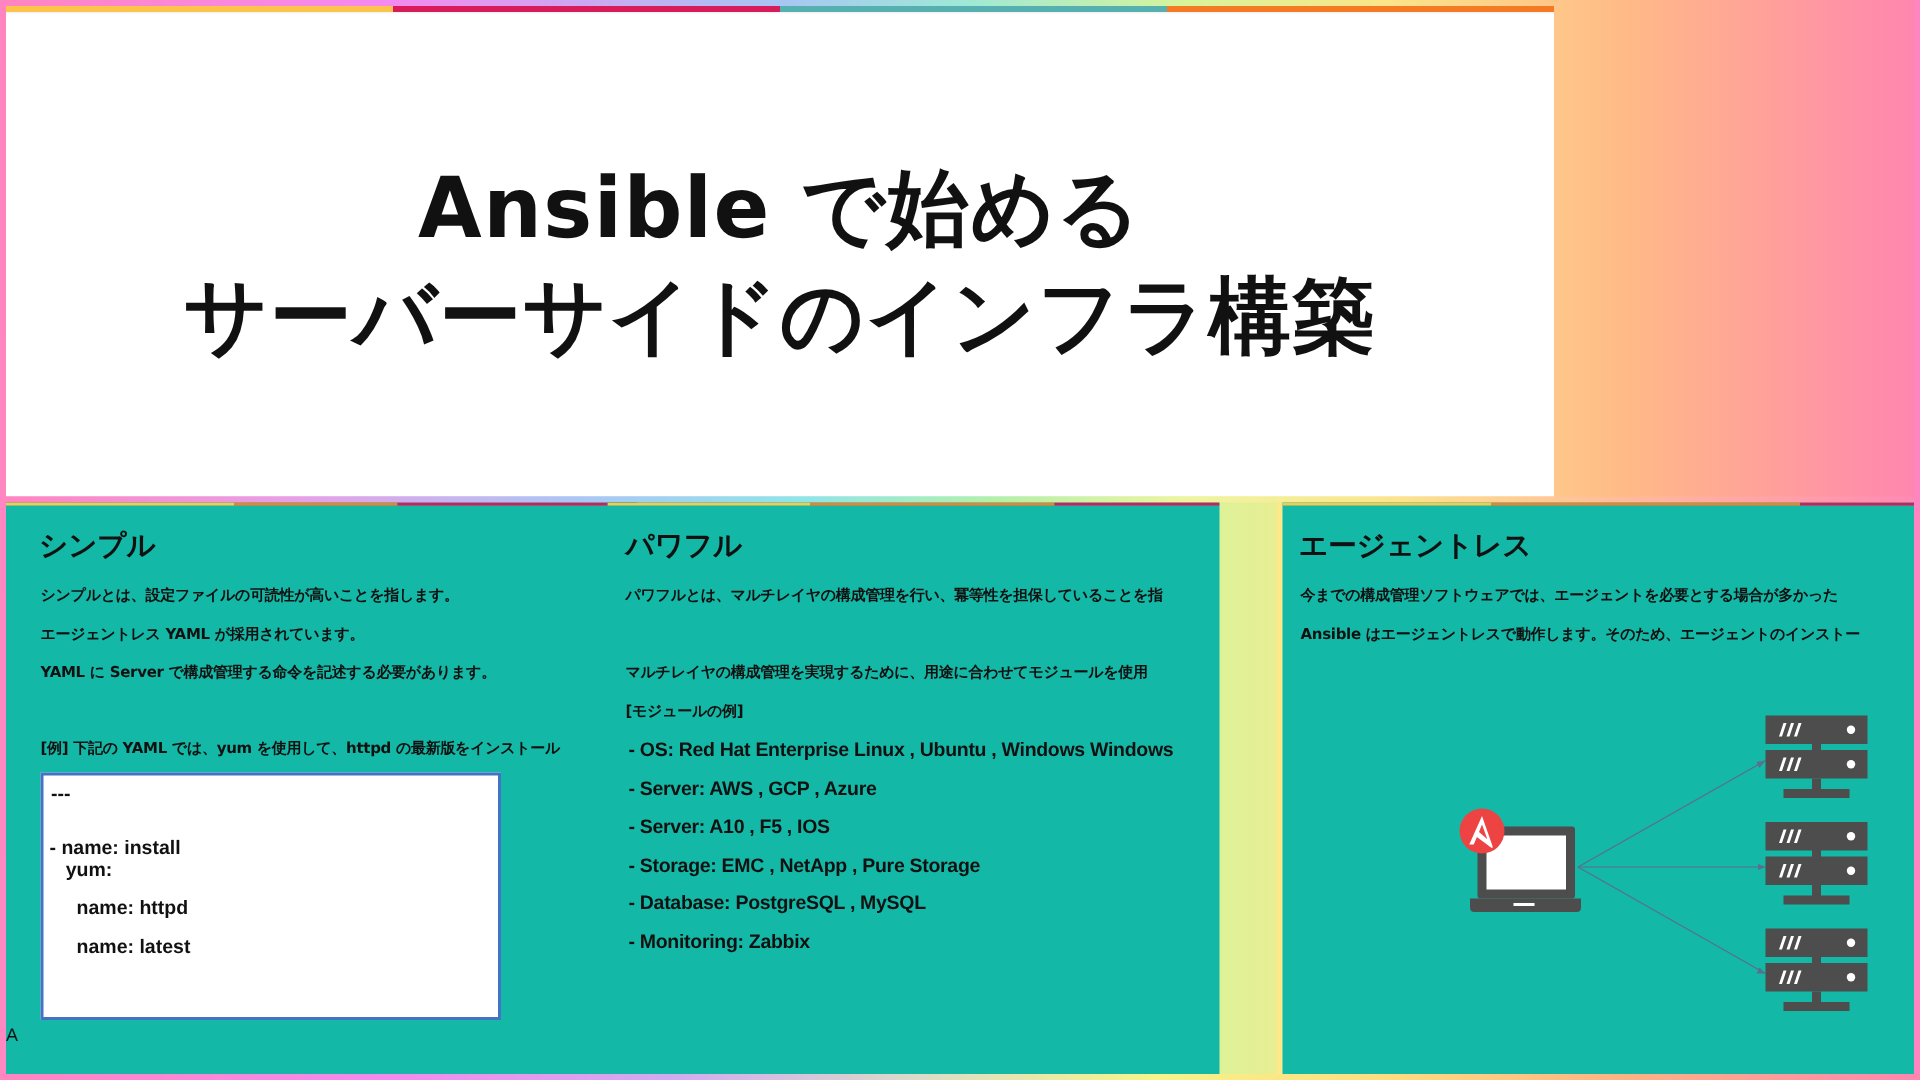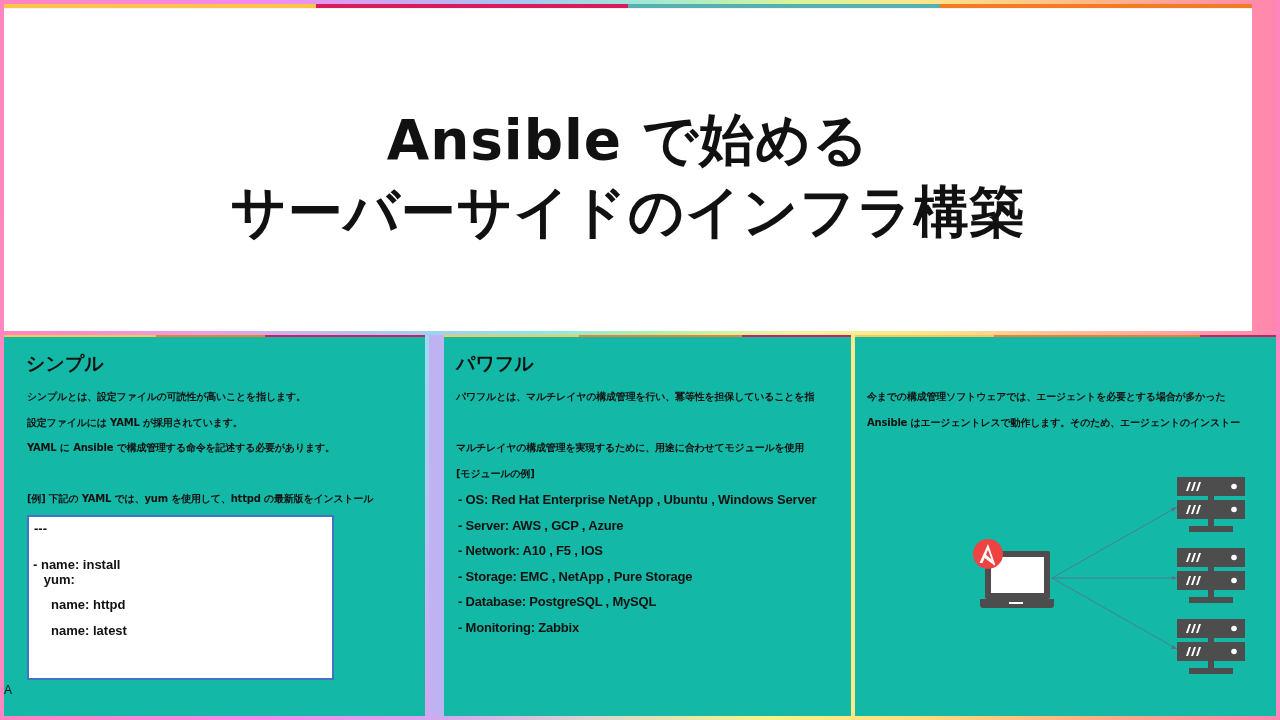--- a/index.html
+++ b/index.html
@@ -9,21 +9,21 @@
   
   .frame {
     position: absolute; inset: 0;
     background: linear-gradient(90deg, #ff85c0 0%, #f589ef 20%, #a8c4f4 40%, #9ee8d8 50%, #d8f49a 62%, #fbe58a 72%, #ffb987 85%, #ff85b0 100%);
   }
   .frame-left { position:absolute; left:0; top:0; width:4px; height:720px; background: linear-gradient(180deg,#ff85c0,#ff88c2); }
   .frame-right { position:absolute; right:0; top:0; width:4px; height:720px; background: #ff85c0; }
 
   
   .top-slide {
-    position: absolute; left: 4px; top: 4px; width: 1248px; height: 327px; background: #fff;
+    position: absolute; left: 4px; top: 4px; width: 1032px; height: 327px; background: #fff;
   }
   .accent-bar { position: absolute; left: 0; top: 0; width: 100%; height: 4px; display: flex; }
   .accent-bar .seg { flex: 1; height: 100%; }
   .accent-bar-fade { position:absolute; left:0; top:4px; width:100%; height:1px; background:#f3f3f3; }
 
   .title-block {
     position: absolute; left: 0; top: 100px; width: 100%; text-align: center;
   }
   .title-line {
     font-family: "DejaVu Sans", "Liberation Sans", sans-serif;
@@ -34,21 +34,21 @@
 
   
   .h-divider {
     position: absolute; left: 4px; top: 331px; width: 1272px; height: 4px;
     background: linear-gradient(90deg, #ff85c0 0%, #e6a0e6 15%, #a8c8f4 30%, #8ee6e6 42%, #b4f0a8 52%, #f0f4a0 62%, #fbe690 72%, #ffbe9a 84%, #ff8ab4 100%);
   }
 
   
   .panel { position: absolute; top: 335px; height: 381px; background: #14b8a6; overflow: hidden; }
   .panel-1 { left: 4px; width: 421px; }
-  .panel-2 { left: 444px; width: 408px; }
+  .panel-2 { left: 405px; width: 408px; }
   .panel-3 { left: 855px; width: 421px; }
   .v-divider-1 { position:absolute; left:425px; top:335px; width:4px; height:381px; background: linear-gradient(180deg,#9ddcf2 0%,#b8c4f4 50%,#d8a4f0 100%); }
   .v-divider-2 { position:absolute; left:851px; top:335px; width:4px; height:381px; background: #fbe98a; }
 
   .panel-accent { position:absolute; left:0; top:0; width:100%; height:2px; display:flex; }
   .panel-accent .seg { height:100%; }
 
   .panel-title {
     position: absolute; left: 22px; top: 16px;
     font-family: "DejaVu Sans", sans-serif; font-weight: bold; font-size: 19px; color: #111;
@@ -106,22 +106,22 @@
 <div class="h-divider"></div>
 
 <div class="panel panel-1">
   <div class="panel-accent">
     <div class="seg" style="width:36%;background:#fbc94a"></div>
     <div class="seg" style="width:26%;background:#f2802a"></div>
     <div class="seg" style="width:38%;background:#d81b5a"></div>
   </div>
   <div class="panel-title">シンプル</div>
   <div class="ptext" style="left:23px;top:55px">シンプルとは、設定ファイルの可読性が高いことを指します。</div>
-  <div class="ptext" style="left:23px;top:81px">設定ファイルには YAML が採用されています。</div>
-  <div class="ptext" style="left:23px;top:106px">YAML に Ansible で構成管理する命令を記述する必要があります。</div>
+  <div class="ptext" style="left:23px;top:81px">エージェントレス YAML が採用されています。</div>
+  <div class="ptext" style="left:23px;top:106px">YAML に Server で構成管理する命令を記述する必要があります。</div>
   <div class="ptext" style="left:23px;top:157px">[例]   下記の YAML では、yum を使用して、httpd の最新版をインストール</div>
 
   <div class="code-box">
     <div class="code-line" style="left:5px;top:4px">---</div>
     <div class="code-line" style="left:4px;top:40px">- name: install</div>
     <div class="code-line" style="left:4px;top:55px">   yum:</div>
     <div class="code-line" style="left:4px;top:80px">     name: httpd</div>
     <div class="code-line" style="left:4px;top:106px">     name: latest</div>
   </div>
   <div class="stray-a">A</div>
@@ -133,36 +133,37 @@
   <div class="panel-accent">
     <div class="seg" style="width:33%;background:#fbc94a"></div>
     <div class="seg" style="width:40%;background:#f2802a"></div>
     <div class="seg" style="width:27%;background:#d81b5a"></div>
   </div>
   <div class="panel-title">パワフル</div>
   <div class="ptext" style="left:12px;top:55px">パワフルとは、マルチレイヤの構成管理を行い、冪等性を担保していることを指</div>
   <div class="ptext" style="left:12px;top:106px">マルチレイヤの構成管理を実現するために、用途に合わせてモジュールを使用</div>
   <div class="ptext" style="left:12px;top:132px">[モジュールの例]</div>
 
-  <div class="ptext latin" style="left:14px;top:157px">-  OS: Red Hat Enterprise NetApp , Ubuntu , Windows Server</div>
+  <div class="ptext latin" style="left:14px;top:157px">-  OS: Red Hat Enterprise Linux , Ubuntu , Windows Windows</div>
   <div class="ptext latin" style="left:14px;top:183px">-  Server: AWS , GCP , Azure</div>
-  <div class="ptext latin" style="left:14px;top:208px">-  Network: A10 , F5 , IOS</div>
+  <div class="ptext latin" style="left:14px;top:208px">-  Server: A10 , F5 , IOS</div>
   <div class="ptext latin" style="left:14px;top:234px">-  Storage: EMC , NetApp , Pure Storage</div>
   <div class="ptext latin" style="left:14px;top:259px">-  Database: PostgreSQL , MySQL</div>
   <div class="ptext latin" style="left:14px;top:285px">-  Monitoring: Zabbix</div>
 </div>
 
 <div class="v-divider-2"></div>
 
 <div class="panel panel-3">
   <div class="panel-accent">
     <div class="seg" style="width:33%;background:#fbc94a"></div>
     <div class="seg" style="width:49%;background:#f2802a"></div>
     <div class="seg" style="width:18%;background:#d81b5a"></div>
   </div>
+  <div class="panel-title">エージェントレス</div>
   <div class="ptext" style="left:12px;top:55px">今までの構成管理ソフトウェアでは、エージェントを必要とする場合が多かった</div>
   <div class="ptext" style="left:12px;top:81px">Ansible はエージェントレスで動作します。そのため、エージェントのインストー</div>
 
   <svg class="diagram" viewBox="0 0 421 381">
 
     <g stroke="#5a6f8c" stroke-width="0.8" fill="none">
       <line x1="197" y1="243" x2="322" y2="172"></line>
       <line x1="197" y1="243" x2="322" y2="243"></line>
       <line x1="197" y1="243" x2="322" y2="314"></line>
     </g>

